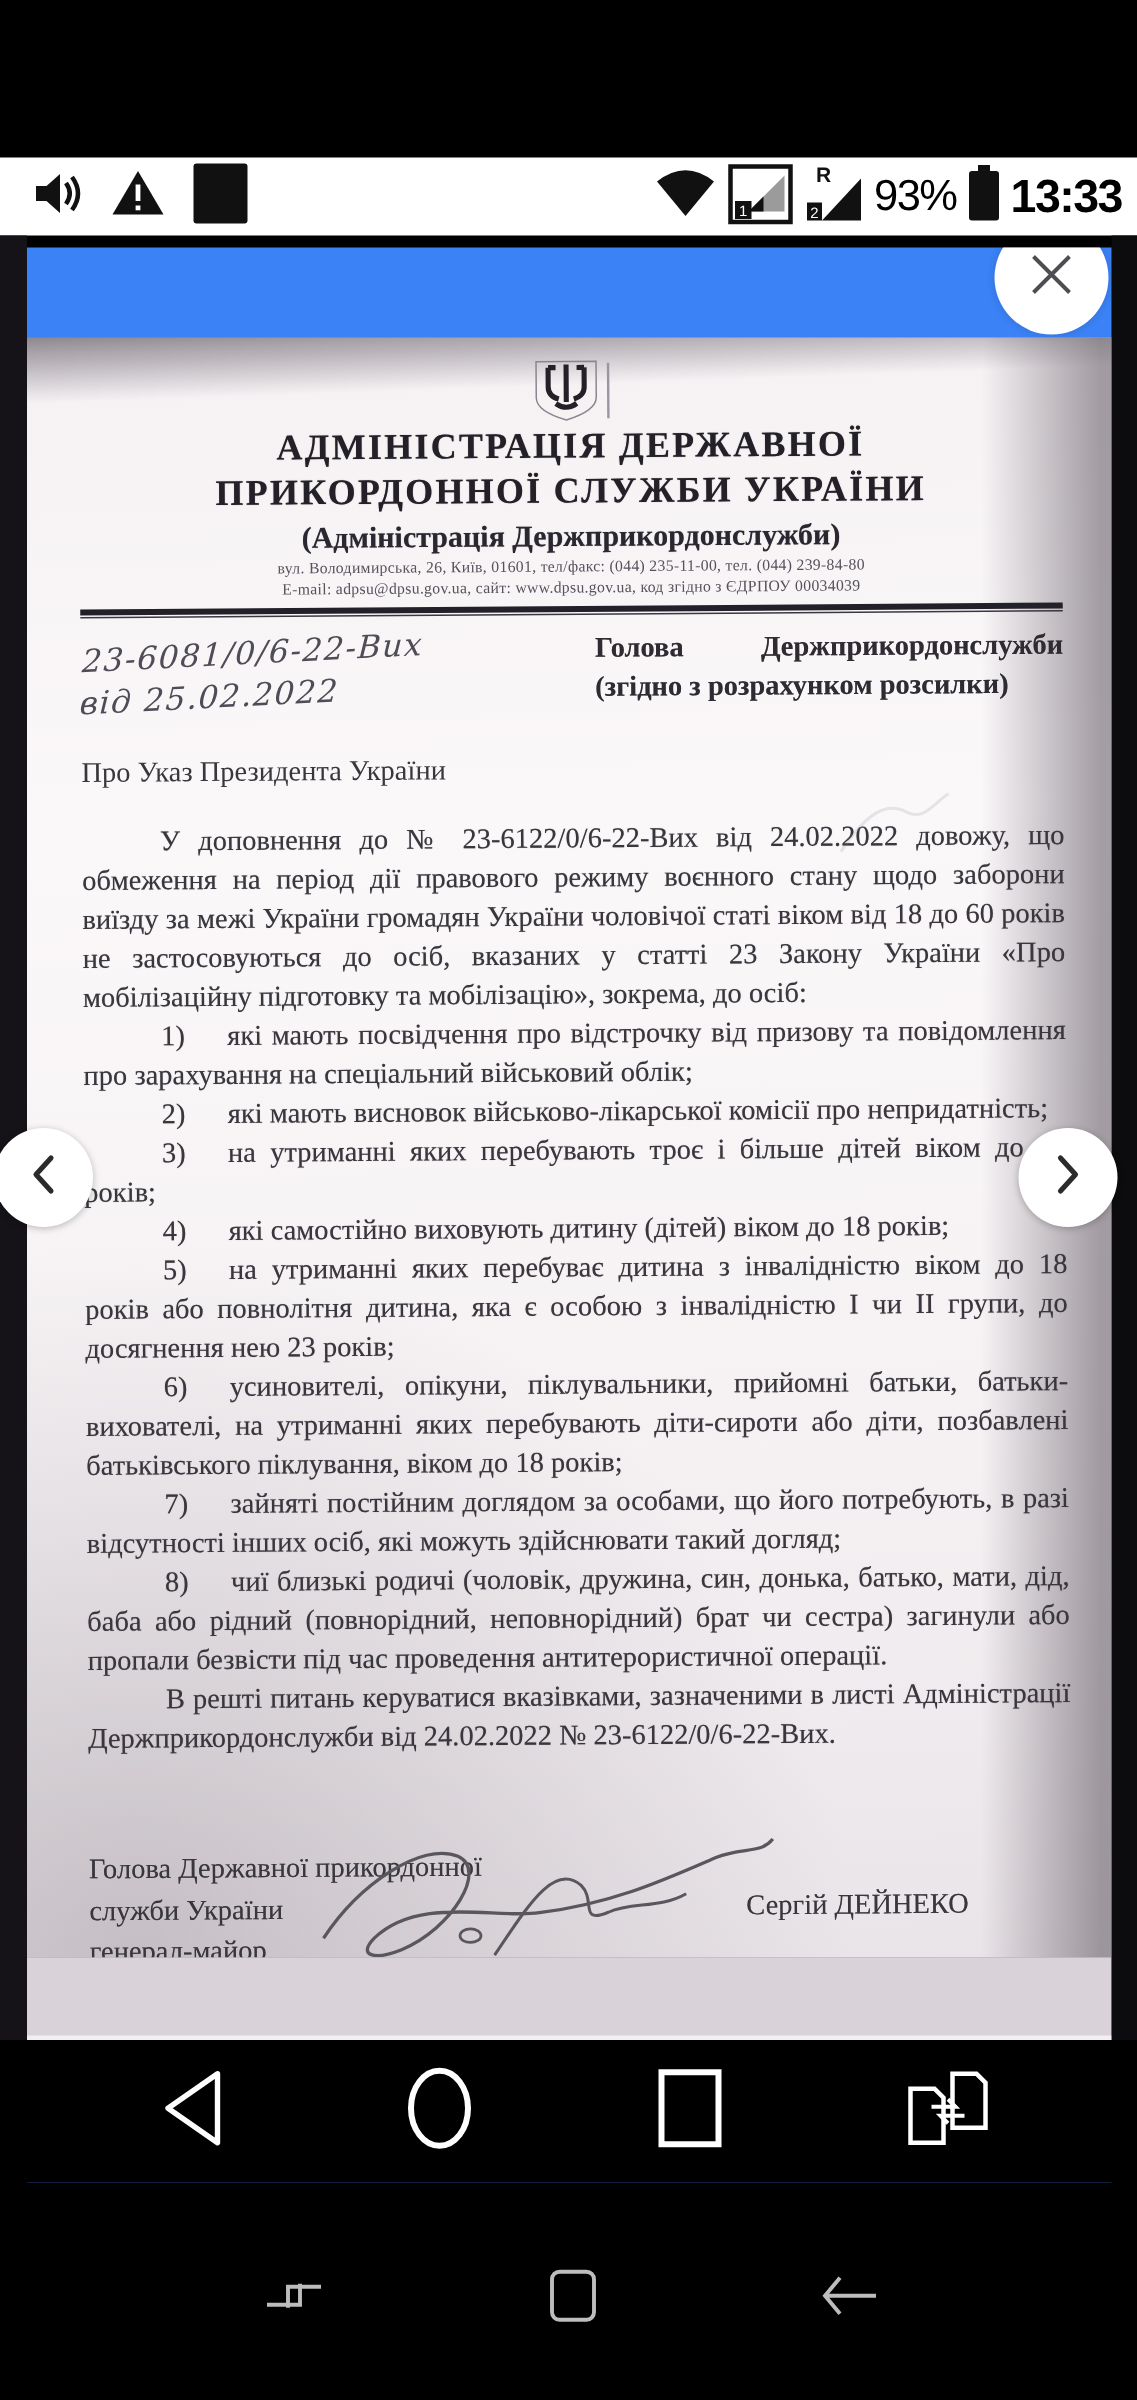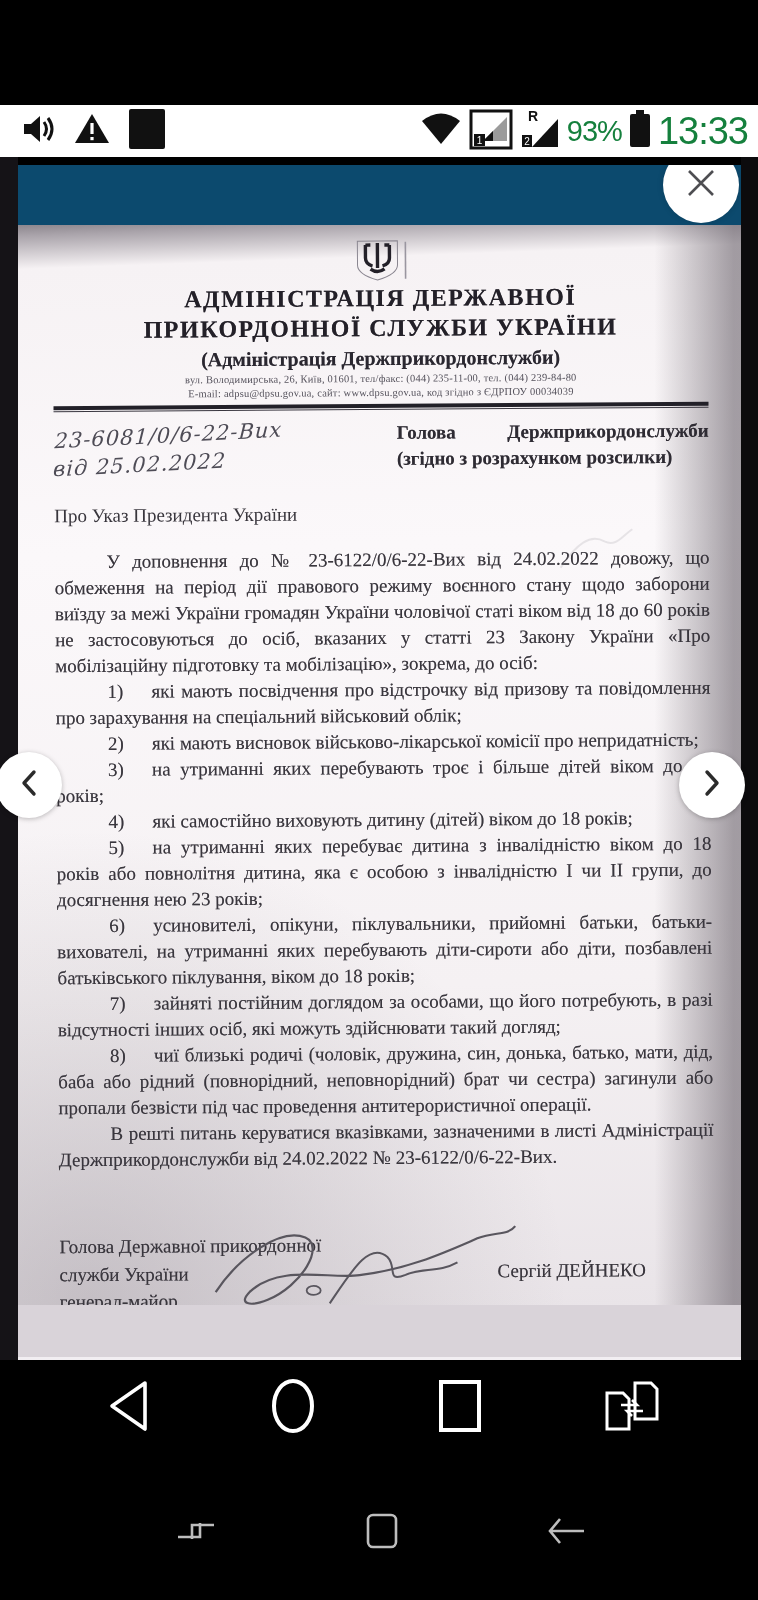--- a/index.html
+++ b/index.html
@@ -4,25 +4,25 @@
 <style>
   html,body{margin:0;padding:0;background:#000;}
   .screen{position:relative;width:758px;height:1600px;background:#000;overflow:hidden;
           font-family:"Liberation Sans",sans-serif;}
 
   
   .status-bar{position:absolute;top:105px;left:0;width:758px;height:52px;background:#fff;
               display:flex;align-items:center;}
   .sb-left{display:flex;align-items:center;gap:18px;margin-left:22px;}
   .sb-right{display:flex;align-items:center;gap:7px;margin-left:auto;margin-right:10px;}
-  .sb-text{font-size:29px;color:#15803d;font-weight:400;letter-spacing:-1px;}
-  .sb-time{font-size:38px;}
-
-  
-  .viewer{position:absolute;top:165px;left:18px;width:723px;height:1412px;background:#0c4a6e;
+  .sb-text{font-size:29px;color:#000000;font-weight:400;letter-spacing:-1px;}
+  .sb-time{font-size:31px;font-weight:bold;}
+
+  
+  .viewer{position:absolute;top:165px;left:18px;width:723px;height:1412px;background:#3b82f6;
           overflow:hidden;}
   .side-strip-l{position:absolute;top:157px;left:0;width:18px;height:1203px;background:#151317;}
   .side-strip-r{position:absolute;top:157px;right:0;width:17px;height:1203px;background:#0c0b0d;}
   .close-btn{position:absolute;top:-18px;left:645px;width:76px;height:76px;border-radius:50%;
              background:#fff;box-shadow:0 0 6px rgba(0,0,0,.15);display:flex;align-items:center;justify-content:center;}
 
   
   .photo{position:absolute;top:60px;left:0;width:723px;height:1080px;overflow:hidden;
      background:
        radial-gradient(120% 80% at 10% 100%, rgba(110,102,112,0.30), transparent 55%),

